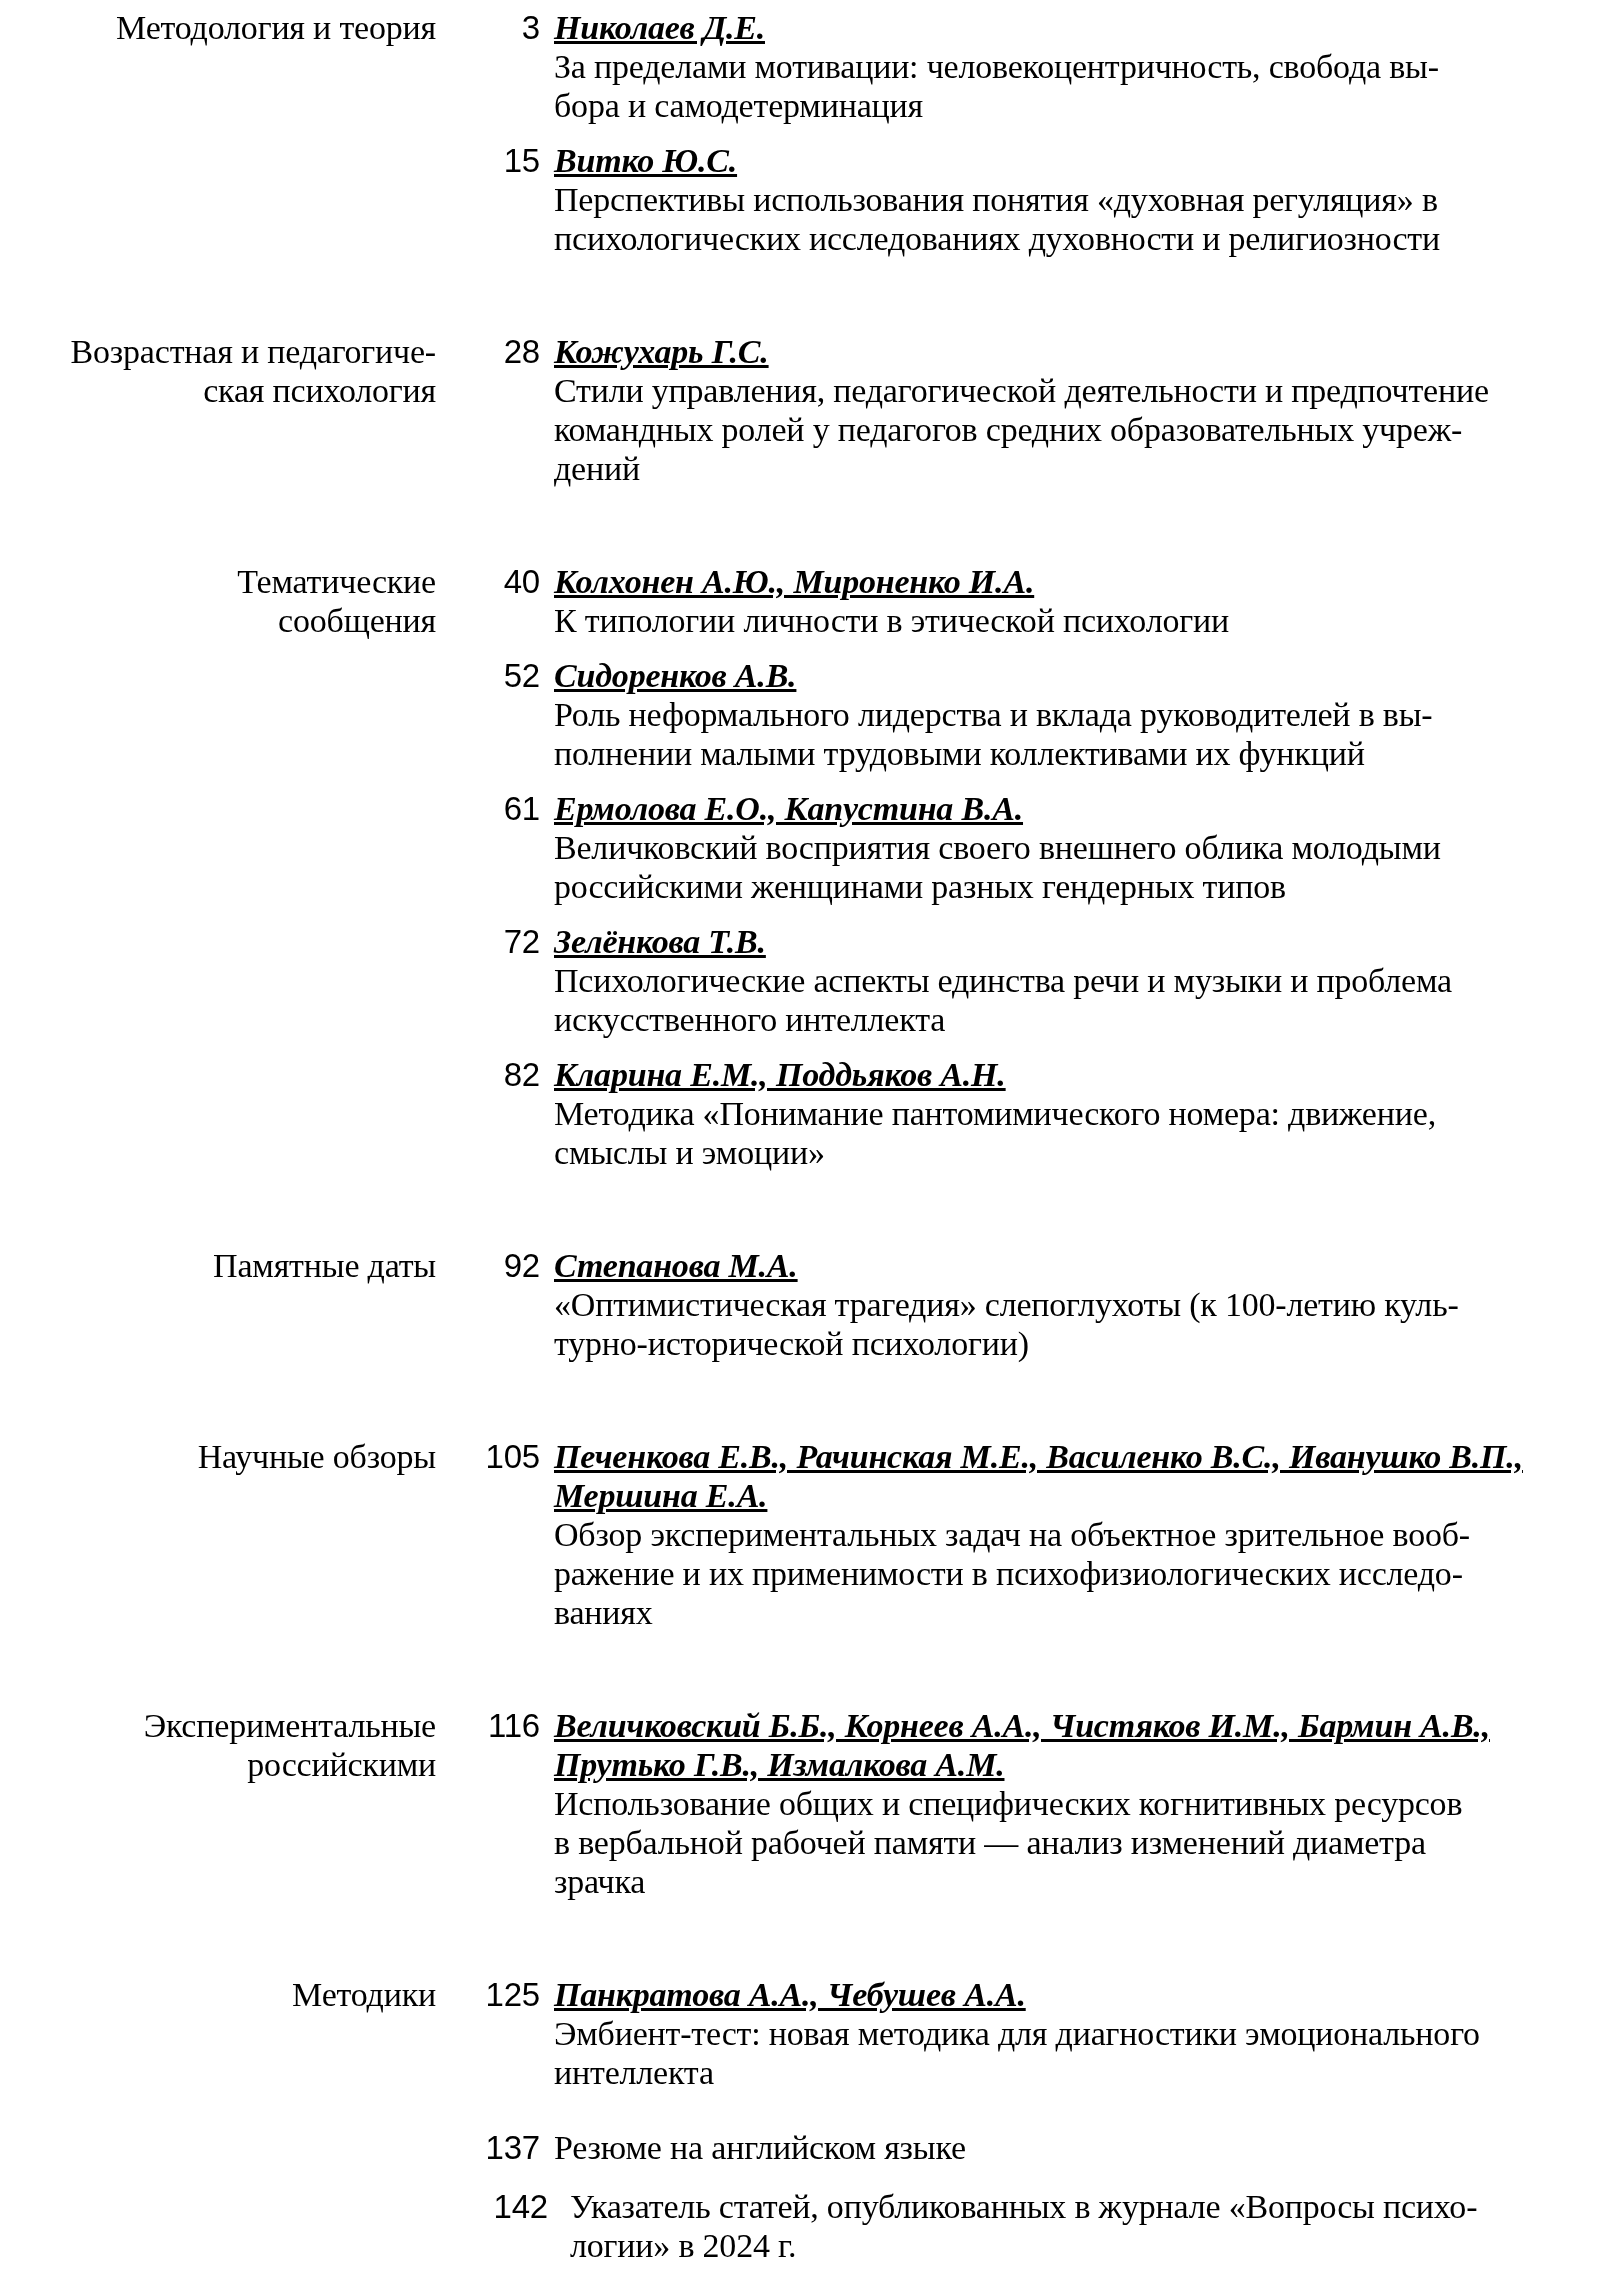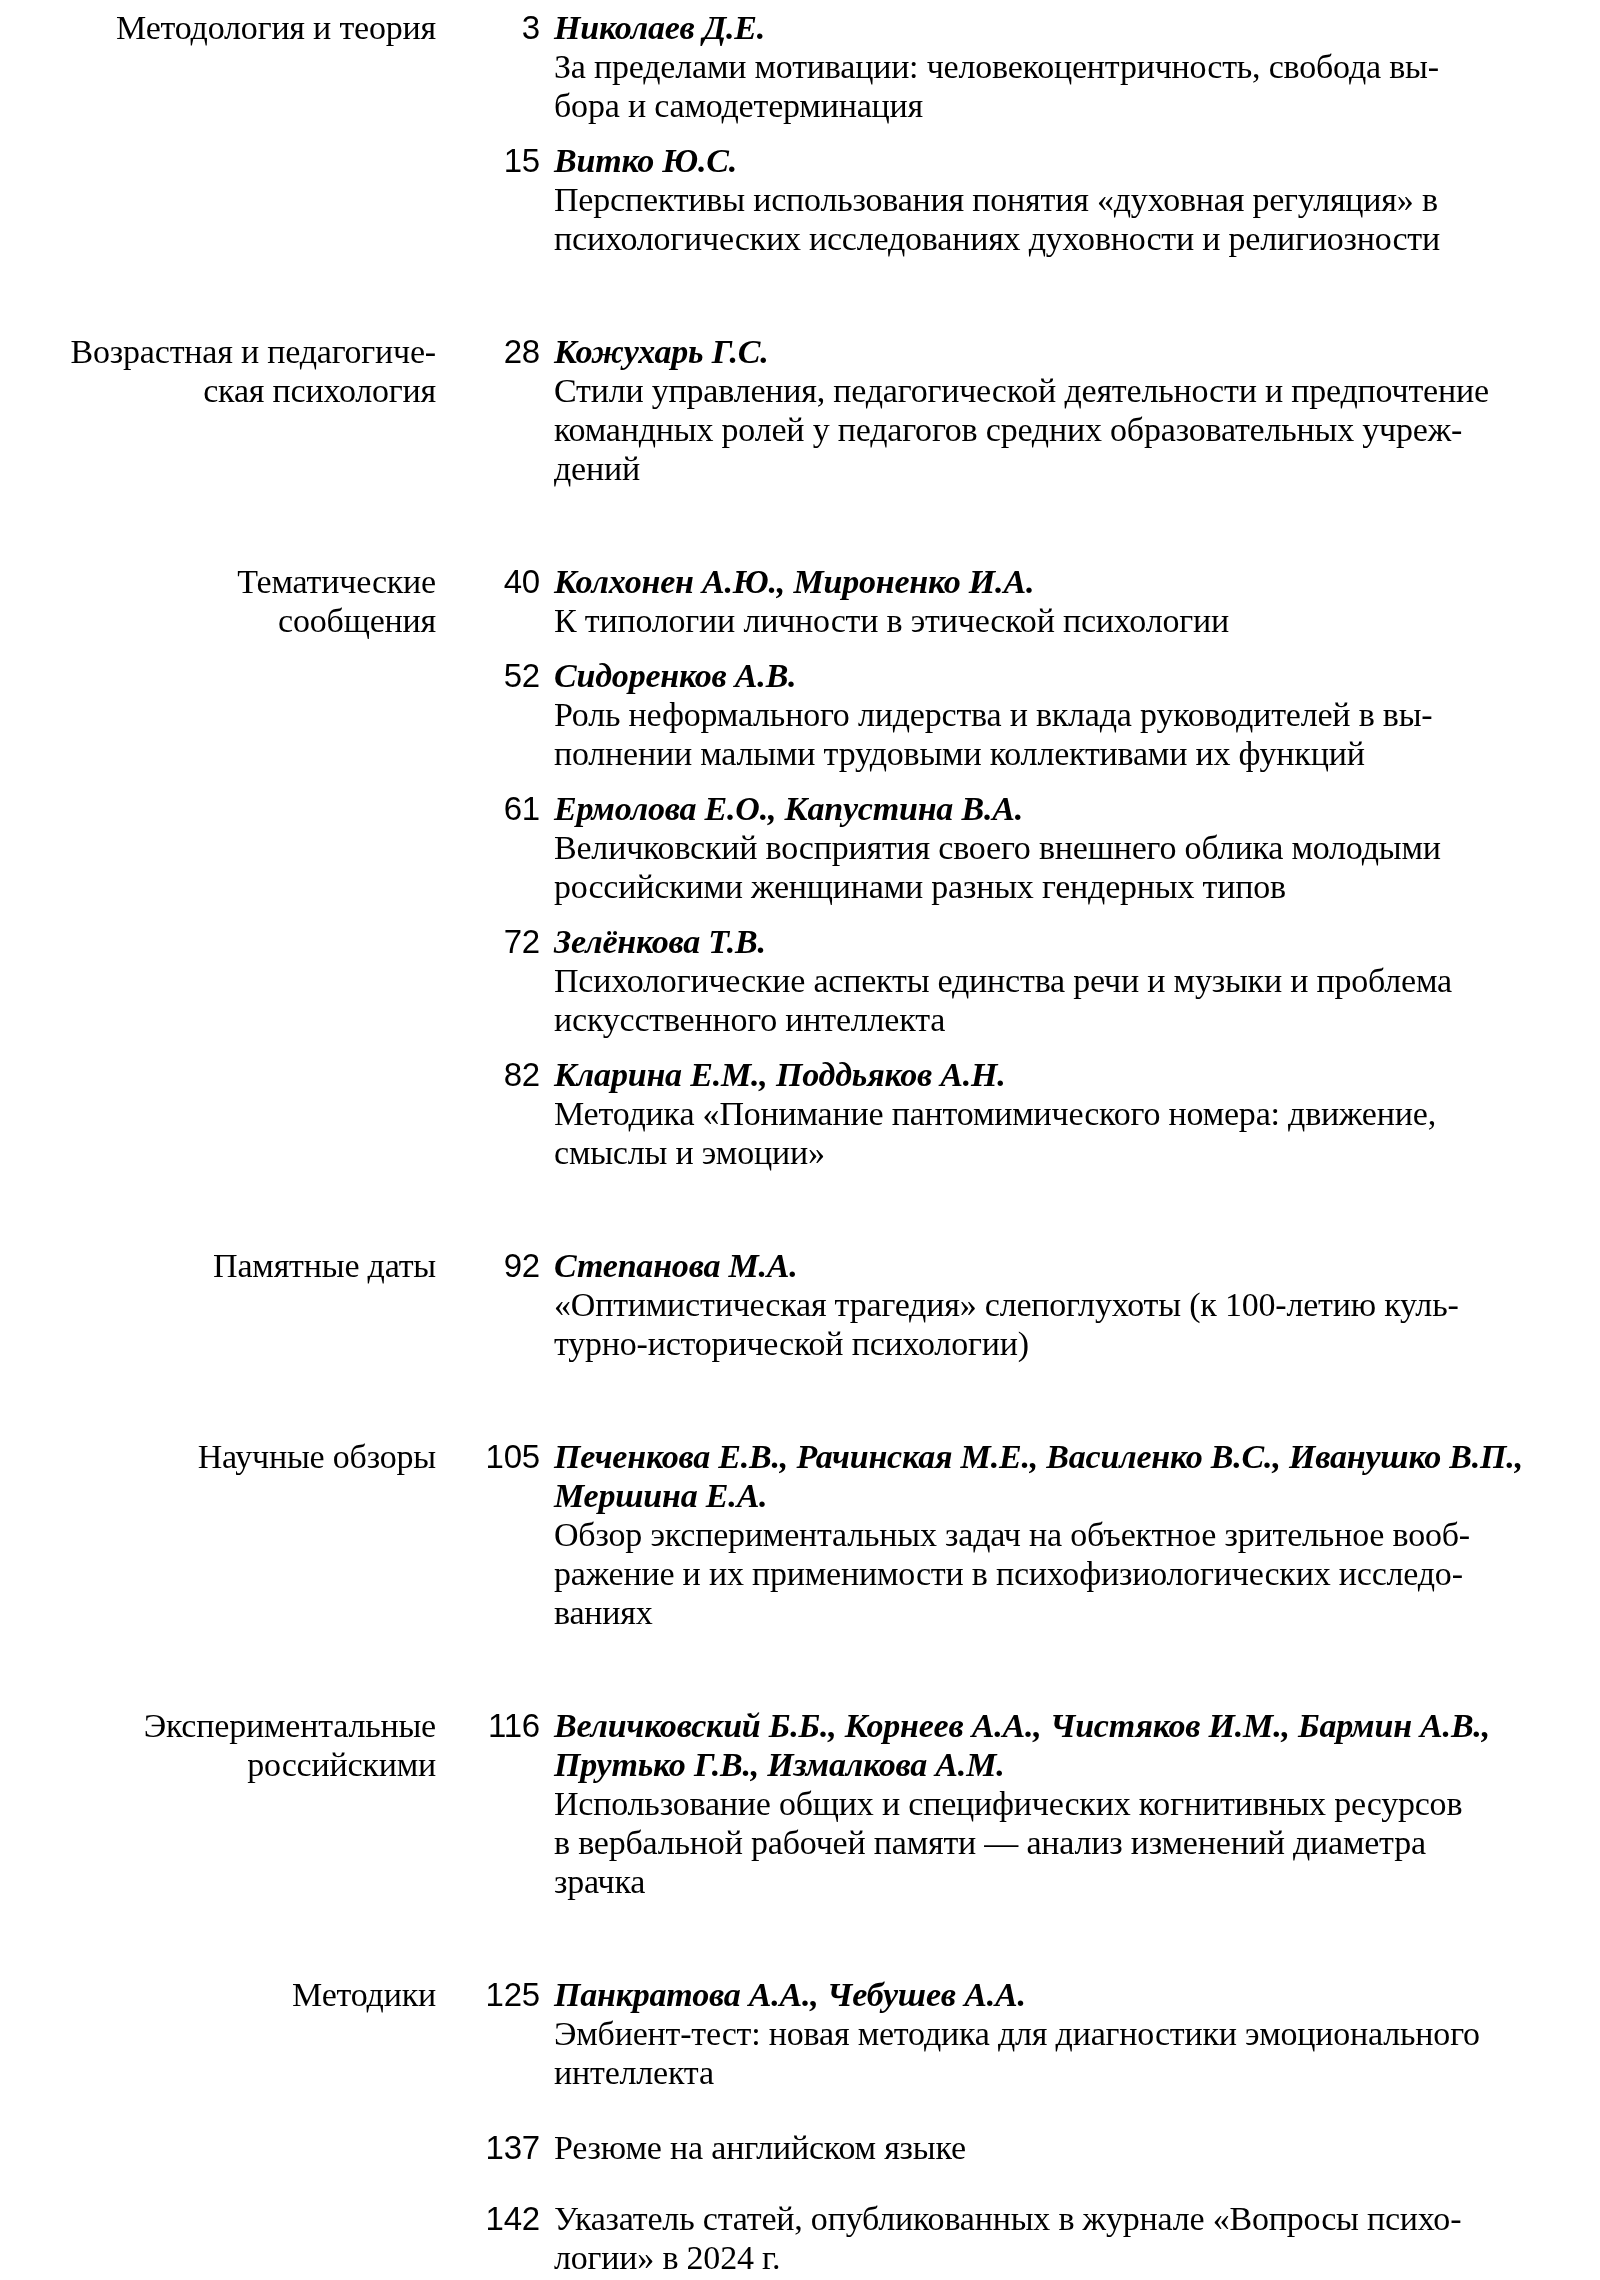--- a/index.html
+++ b/index.html
@@ -21,21 +21,21 @@
     font-family: "Liberation Serif", "DejaVu Serif", serif;
     font-size: 34px;
     line-height: 39px;
     letter-spacing: -0.2px;
   }
   .section { margin-top: 74px; }
   .section:first-child { margin-top: 0; }
   .entry-row + .entry-row { margin-top: 16px; }
   
   .section-tail { margin-top: 36px; }
-  .section-tail .entry-row + .entry-row { margin-top: 32px; }
+  .section-tail .entry-row + .entry-row { margin-top: 20px; gap: 8px; }
 
   .entry-row {
     display: grid;
     grid-template-columns: 436px 104px 1fr;
     align-items: start;
   }
   .heading-cell {
     text-align: right;
     white-space: pre-line;
   }
@@ -45,20 +45,21 @@
     font-size: 33px;
     line-height: 39px;
   }
   .text-cell {
     padding-left: 14px;
   }
   .authors {
     font-weight: bold;
     font-style: italic;
     white-space: pre-line;
+    text-decoration: underline;
   }
   .title {
     white-space: pre-line;
   }
 </style>
 </head>
 <body>
 
 <div class="page" id="toc-root">
     <section class="section">

